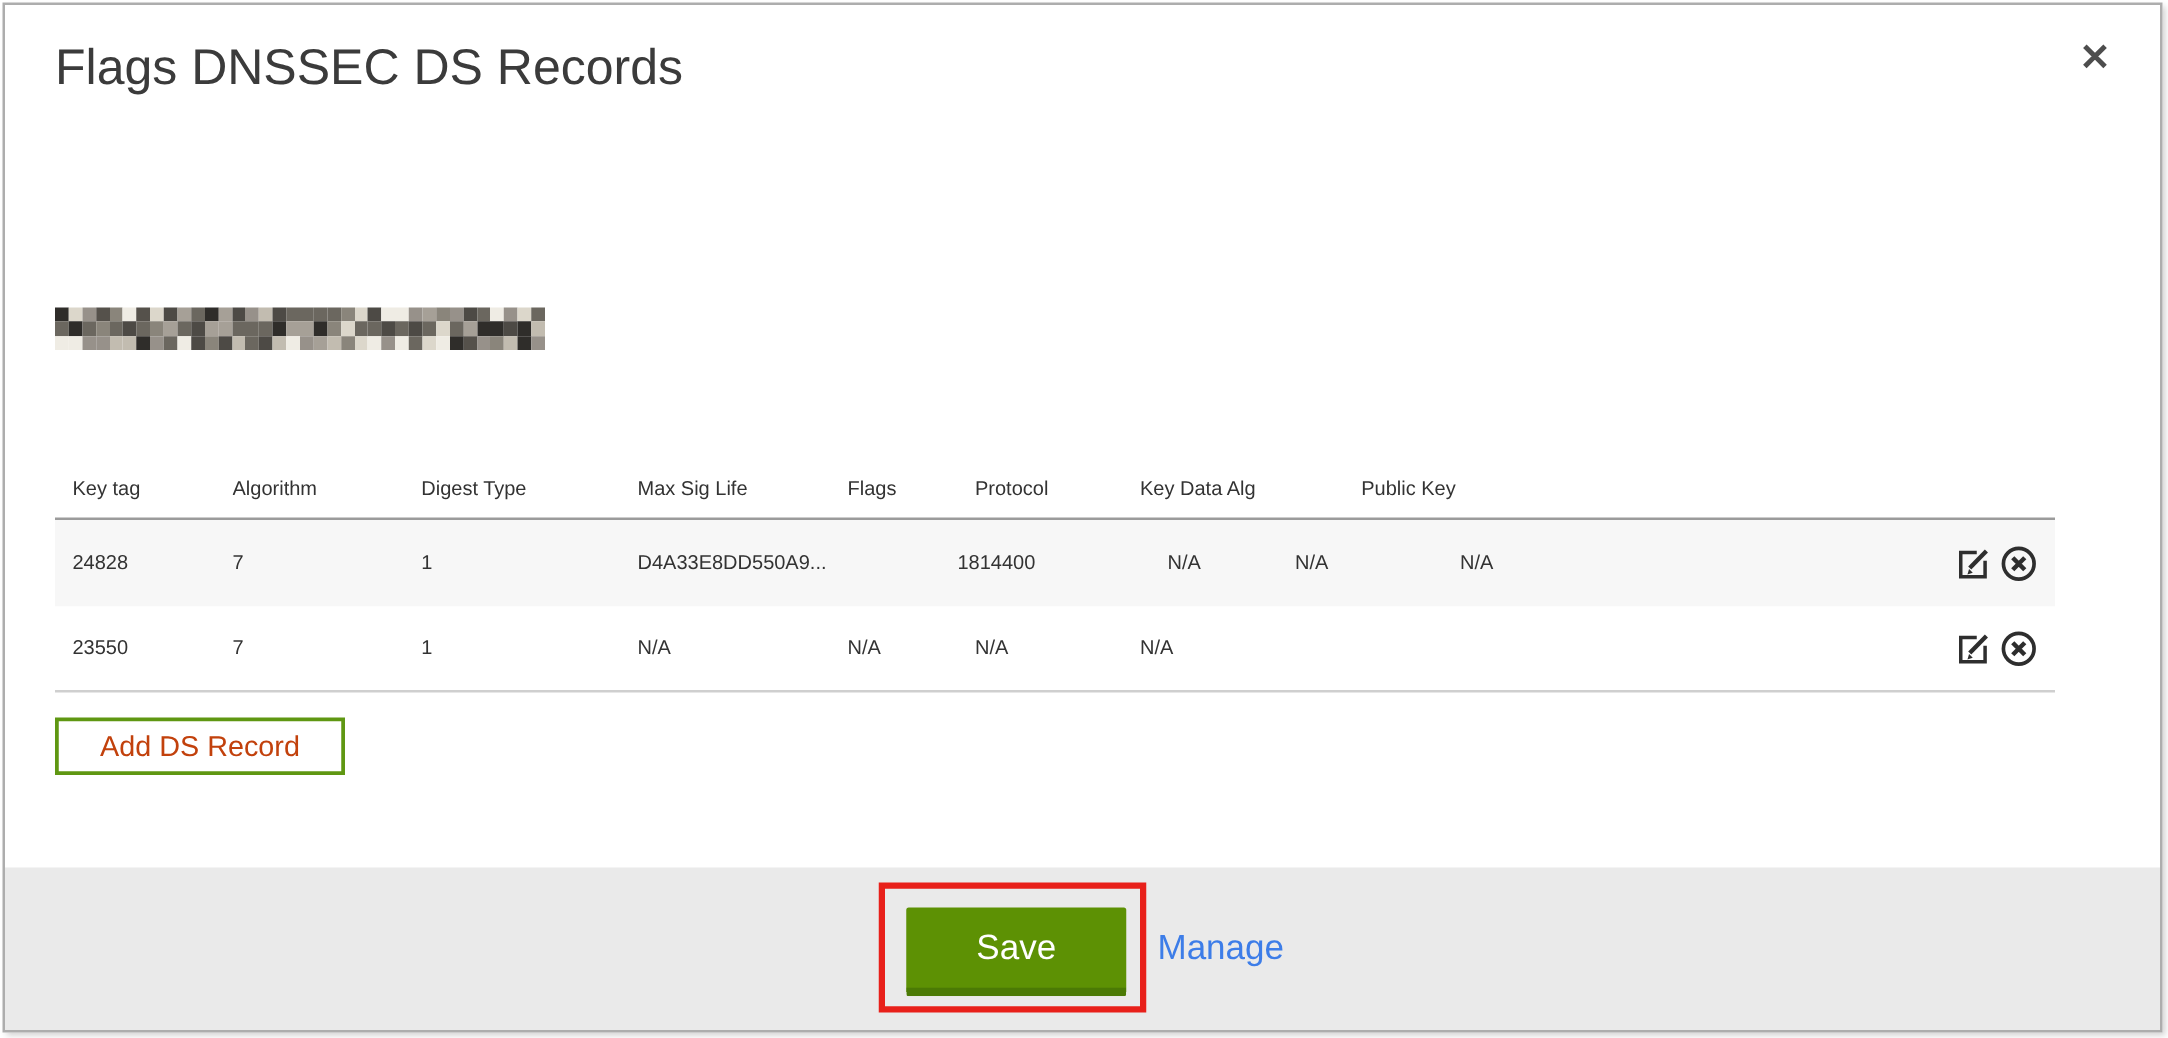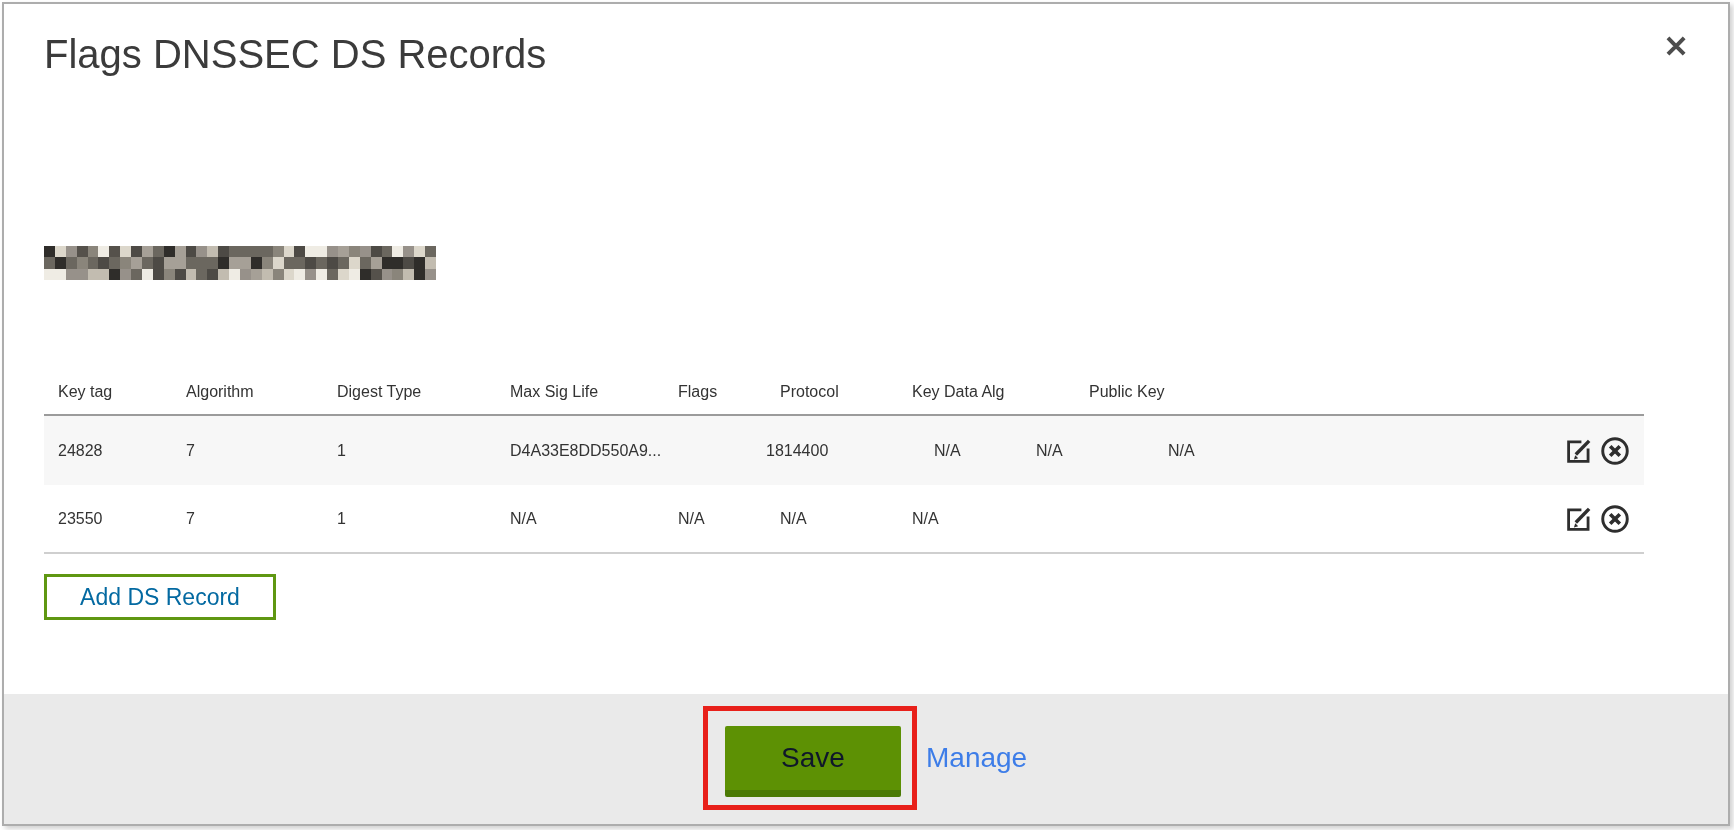--- a/index.html
+++ b/index.html
@@ -50,38 +50,38 @@
   .c5 { width: 102px; }
   .c6 { width: 132px; }
   .c7 { width: 177px; }
   .c8 { width: 150px; }
   .c-actions { flex: 1 1 auto; display: flex; justify-content: flex-end; align-items: center; padding-right: 12px; gap: 2px; }
   .icon-btn { background: none; border: none; padding: 0; width: 34px; height: 34px; cursor: pointer; display: flex; align-items: center; justify-content: center; }
   .icon-btn svg { display: block; }
 
   .add-btn {
     position: absolute; left: 40px; top: 570px; width: 232px; height: 46px;
-    background: #ffffff; border: 3px solid #5f9712; color: #0369a1;
+    background: #ffffff; border: 3px solid #5f9712; color: #c2410c;
     font-size: 23px; font-family: "Liberation Sans", sans-serif; cursor: pointer;
   }
 
   .footer {
     position: absolute; left: 0; top: 690px; width: 1724px; height: 134px;
     background: #eaeaea; border-bottom: 2px solid #a8a8a8;
   }
 
   .red-box {
     position: absolute; left: 699px; top: 702px; width: 214px; height: 104px;
     border: 5px solid #e8201a; background: transparent; pointer-events: none; z-index: 3;
   }
 
   .save-btn {
     position: absolute; left: 721px; top: 722px; width: 176px; height: 71px;
     background: #5d9104; border: none; border-bottom: 7px solid #4b7a05;
-    color: #0f172a; font-size: 28px; font-family: "Liberation Sans", sans-serif;
+    color: #ffffff; font-size: 28px; font-family: "Liberation Sans", sans-serif;
     cursor: pointer; border-radius: 2px; z-index: 2;
   }
 
   .cancel-link {
     position: absolute; left: 922px; top: 738px;
     font-size: 28px; color: #3d7de8; text-decoration: none; cursor: pointer; z-index: 2;
   }
 </style>
 </head>
 <body>

